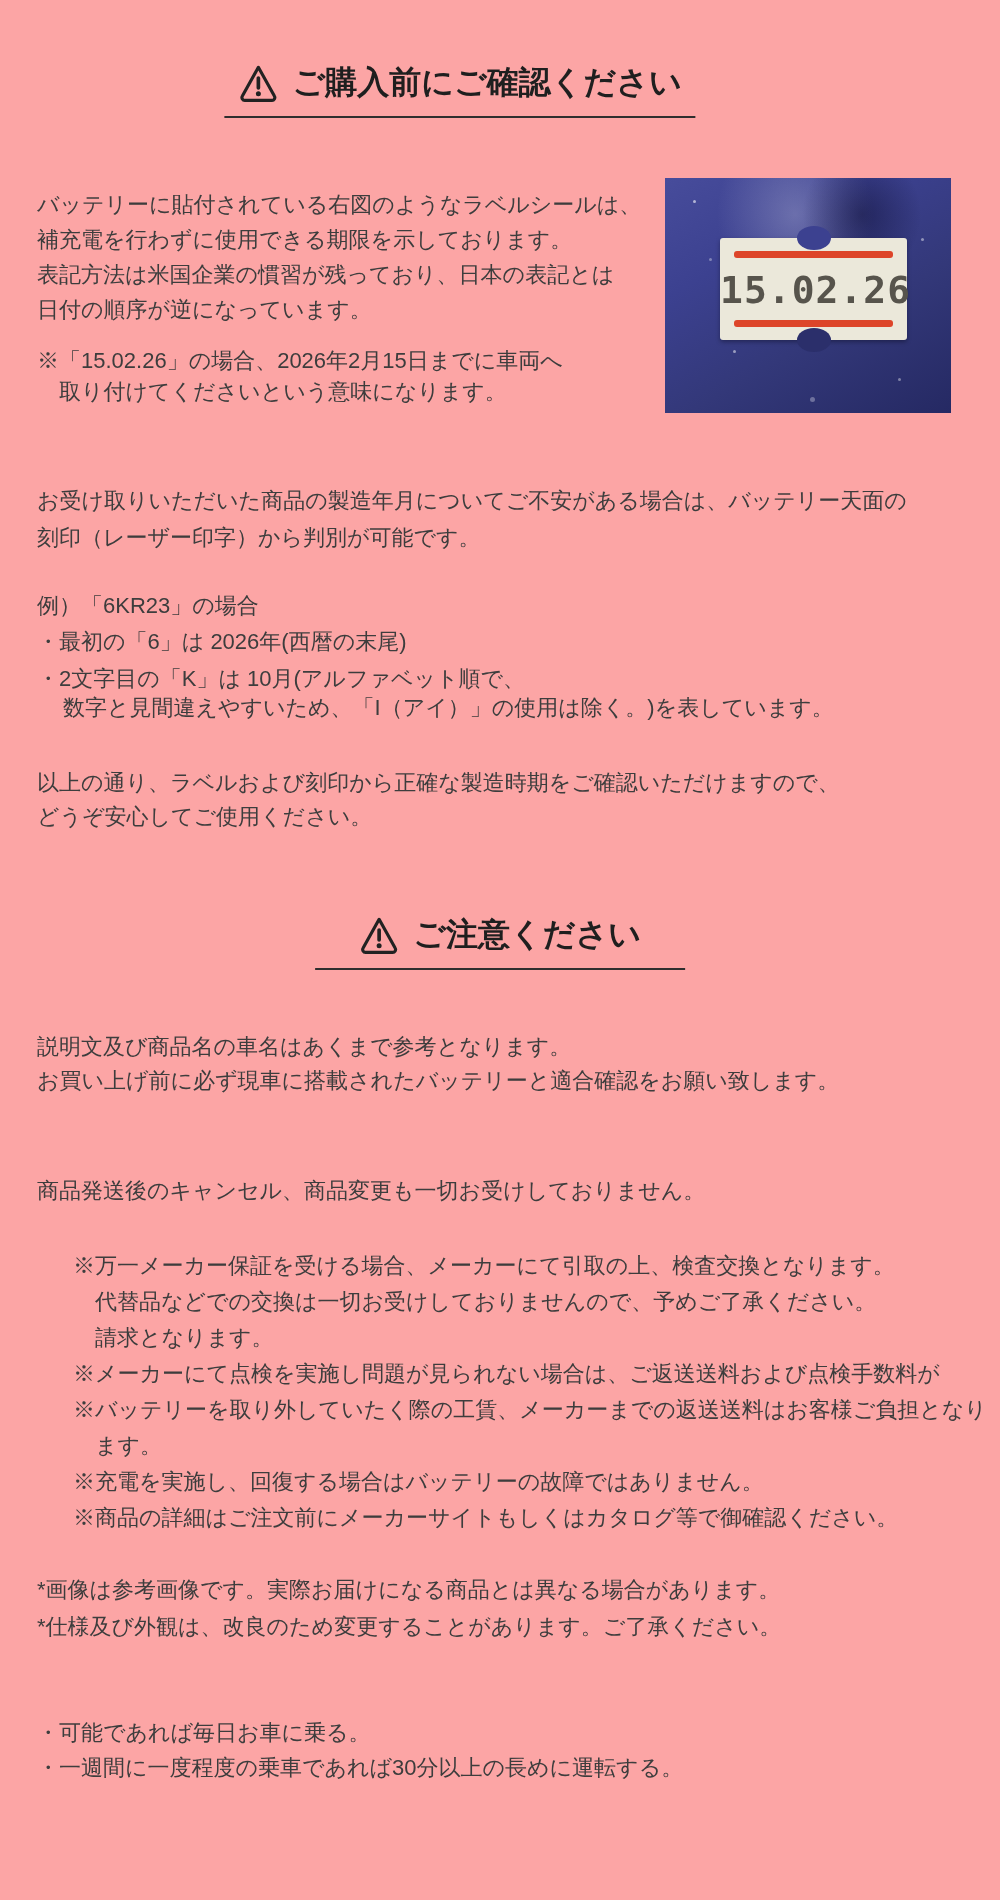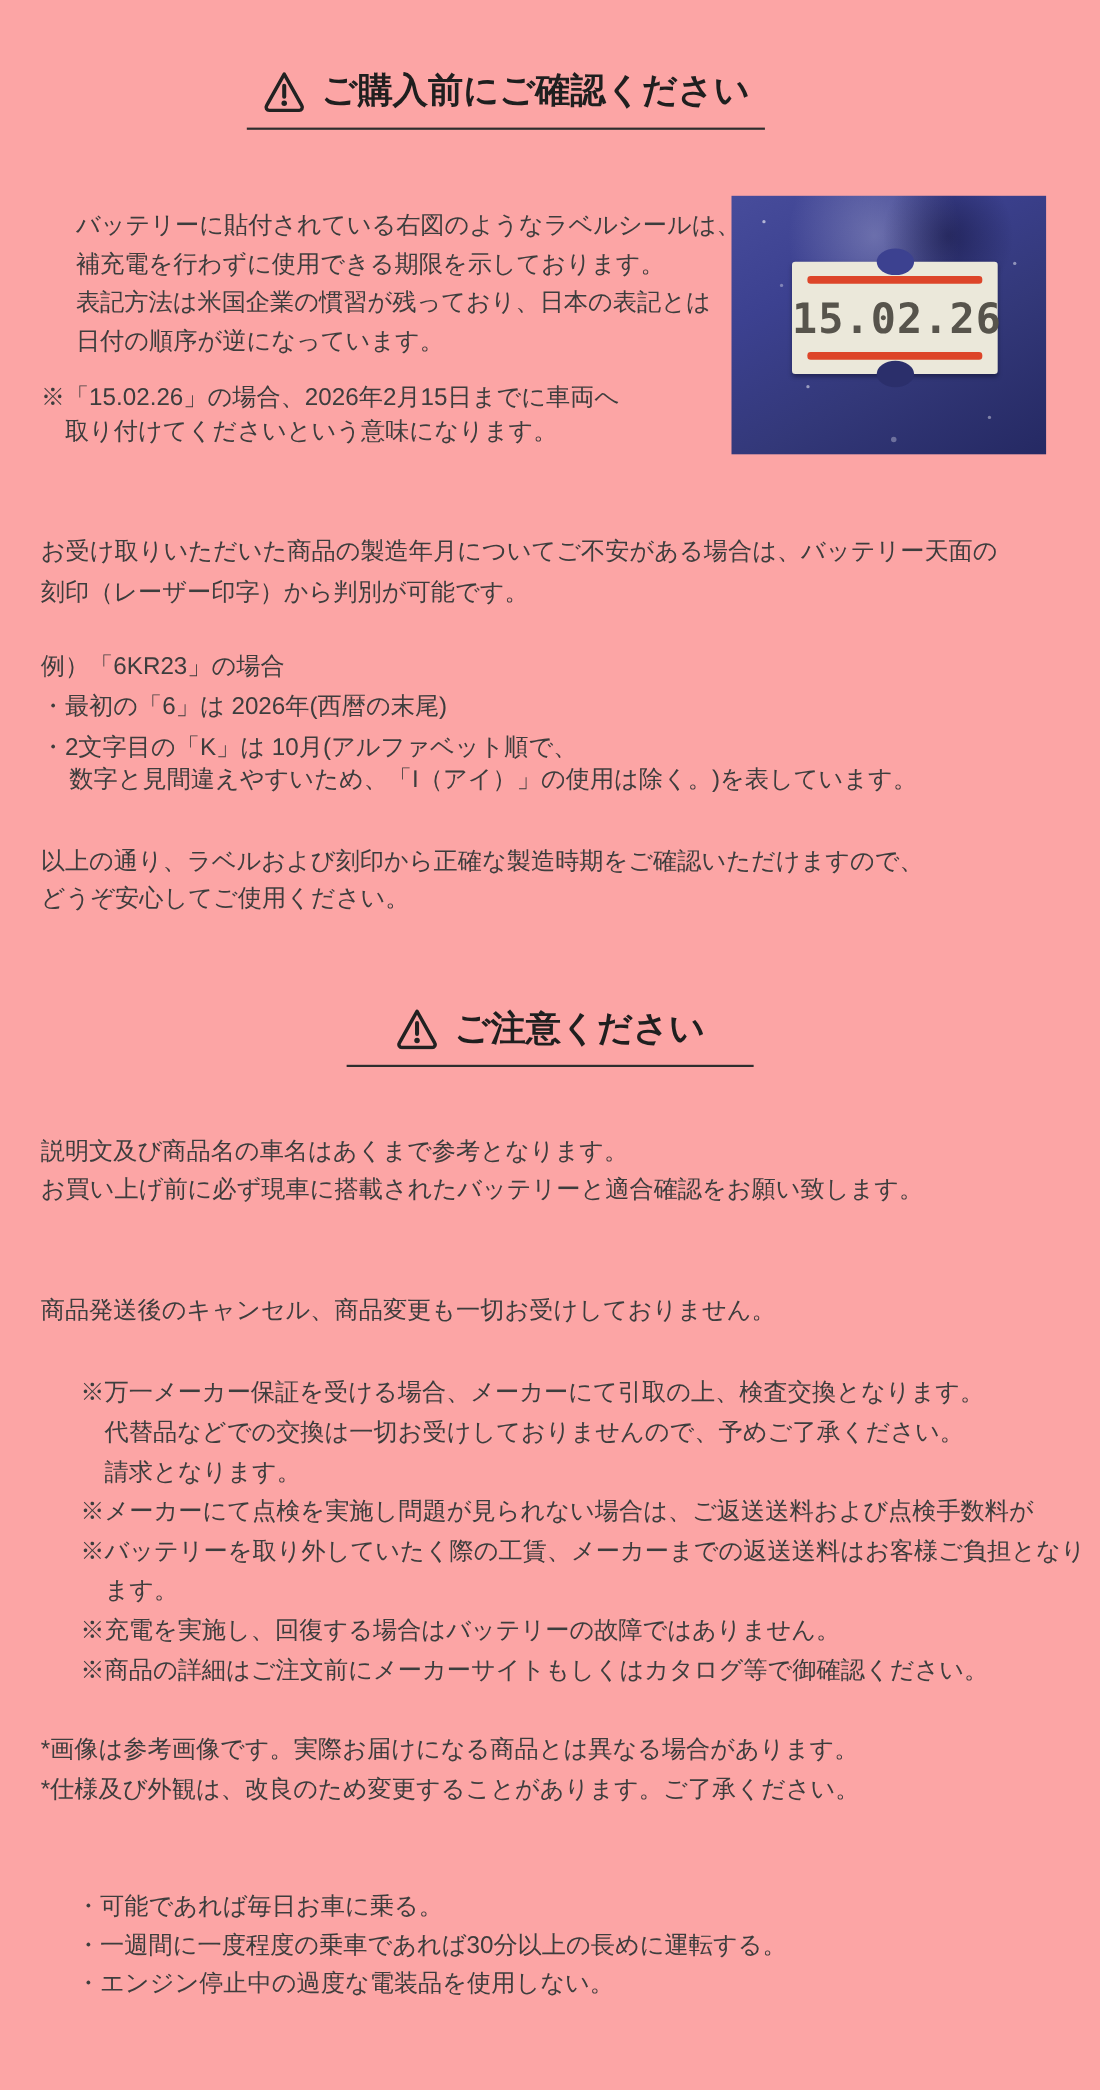--- a/index.html
+++ b/index.html
@@ -19,21 +19,21 @@
     padding:0 14px 14px 14px;
     font-size:32px;font-weight:bold;color:#1f1f1f;
     white-space:nowrap;line-height:40px;
   }
   .heading.h1{top:62px;left:50%;transform:translateX(calc(-50% - 40px));}
   .heading.h2{top:914px;left:50%;transform:translateX(-50%);padding:0 44px 14px 44px;}
   .warn-icon{width:40px;height:40px;flex:0 0 auto;}
   
   .tb{position:absolute;left:37px;font-size:22px;white-space:nowrap;}
   .ln{display:block;}
-  .lh35 .ln{line-height:35px;margin-left:32px;}
+  .lh35 .ln{line-height:35px;}
   .lh34 .ln{line-height:34px;}
   .lh37 .ln{line-height:37px;}
   .lh31 .ln{line-height:31px;}
   .lh29 .ln{line-height:29px;}
   .lh36 .ln{line-height:36px;}
   .cont{padding-left:22px;}       
   .cont2{padding-left:26px;}
   
   .photo{
     position:absolute;left:665px;top:178px;width:286px;height:235px;
@@ -176,16 +176,15 @@
   </div>
 
   <div class="tb lh37" id="disclaim">
     <span class="ln">*画像は参考画像です。実際お届けになる商品とは異なる場合があります。</span>
     <span class="ln">*仕様及び外観は、改良のため変更することがあります。ご了承ください。</span>
   </div>
 
   <div class="tb lh35" id="previtems">
     <span class="ln">・可能であれば毎日お車に乗る。</span>
     <span class="ln">・一週間に一度程度の乗車であれば30分以上の長めに運転する。</span>
-    <span class="ln">・エンジン停止中の過度な電装品を使用しない。</span>
   </div>
 
 </div>
 
 </body></html>

